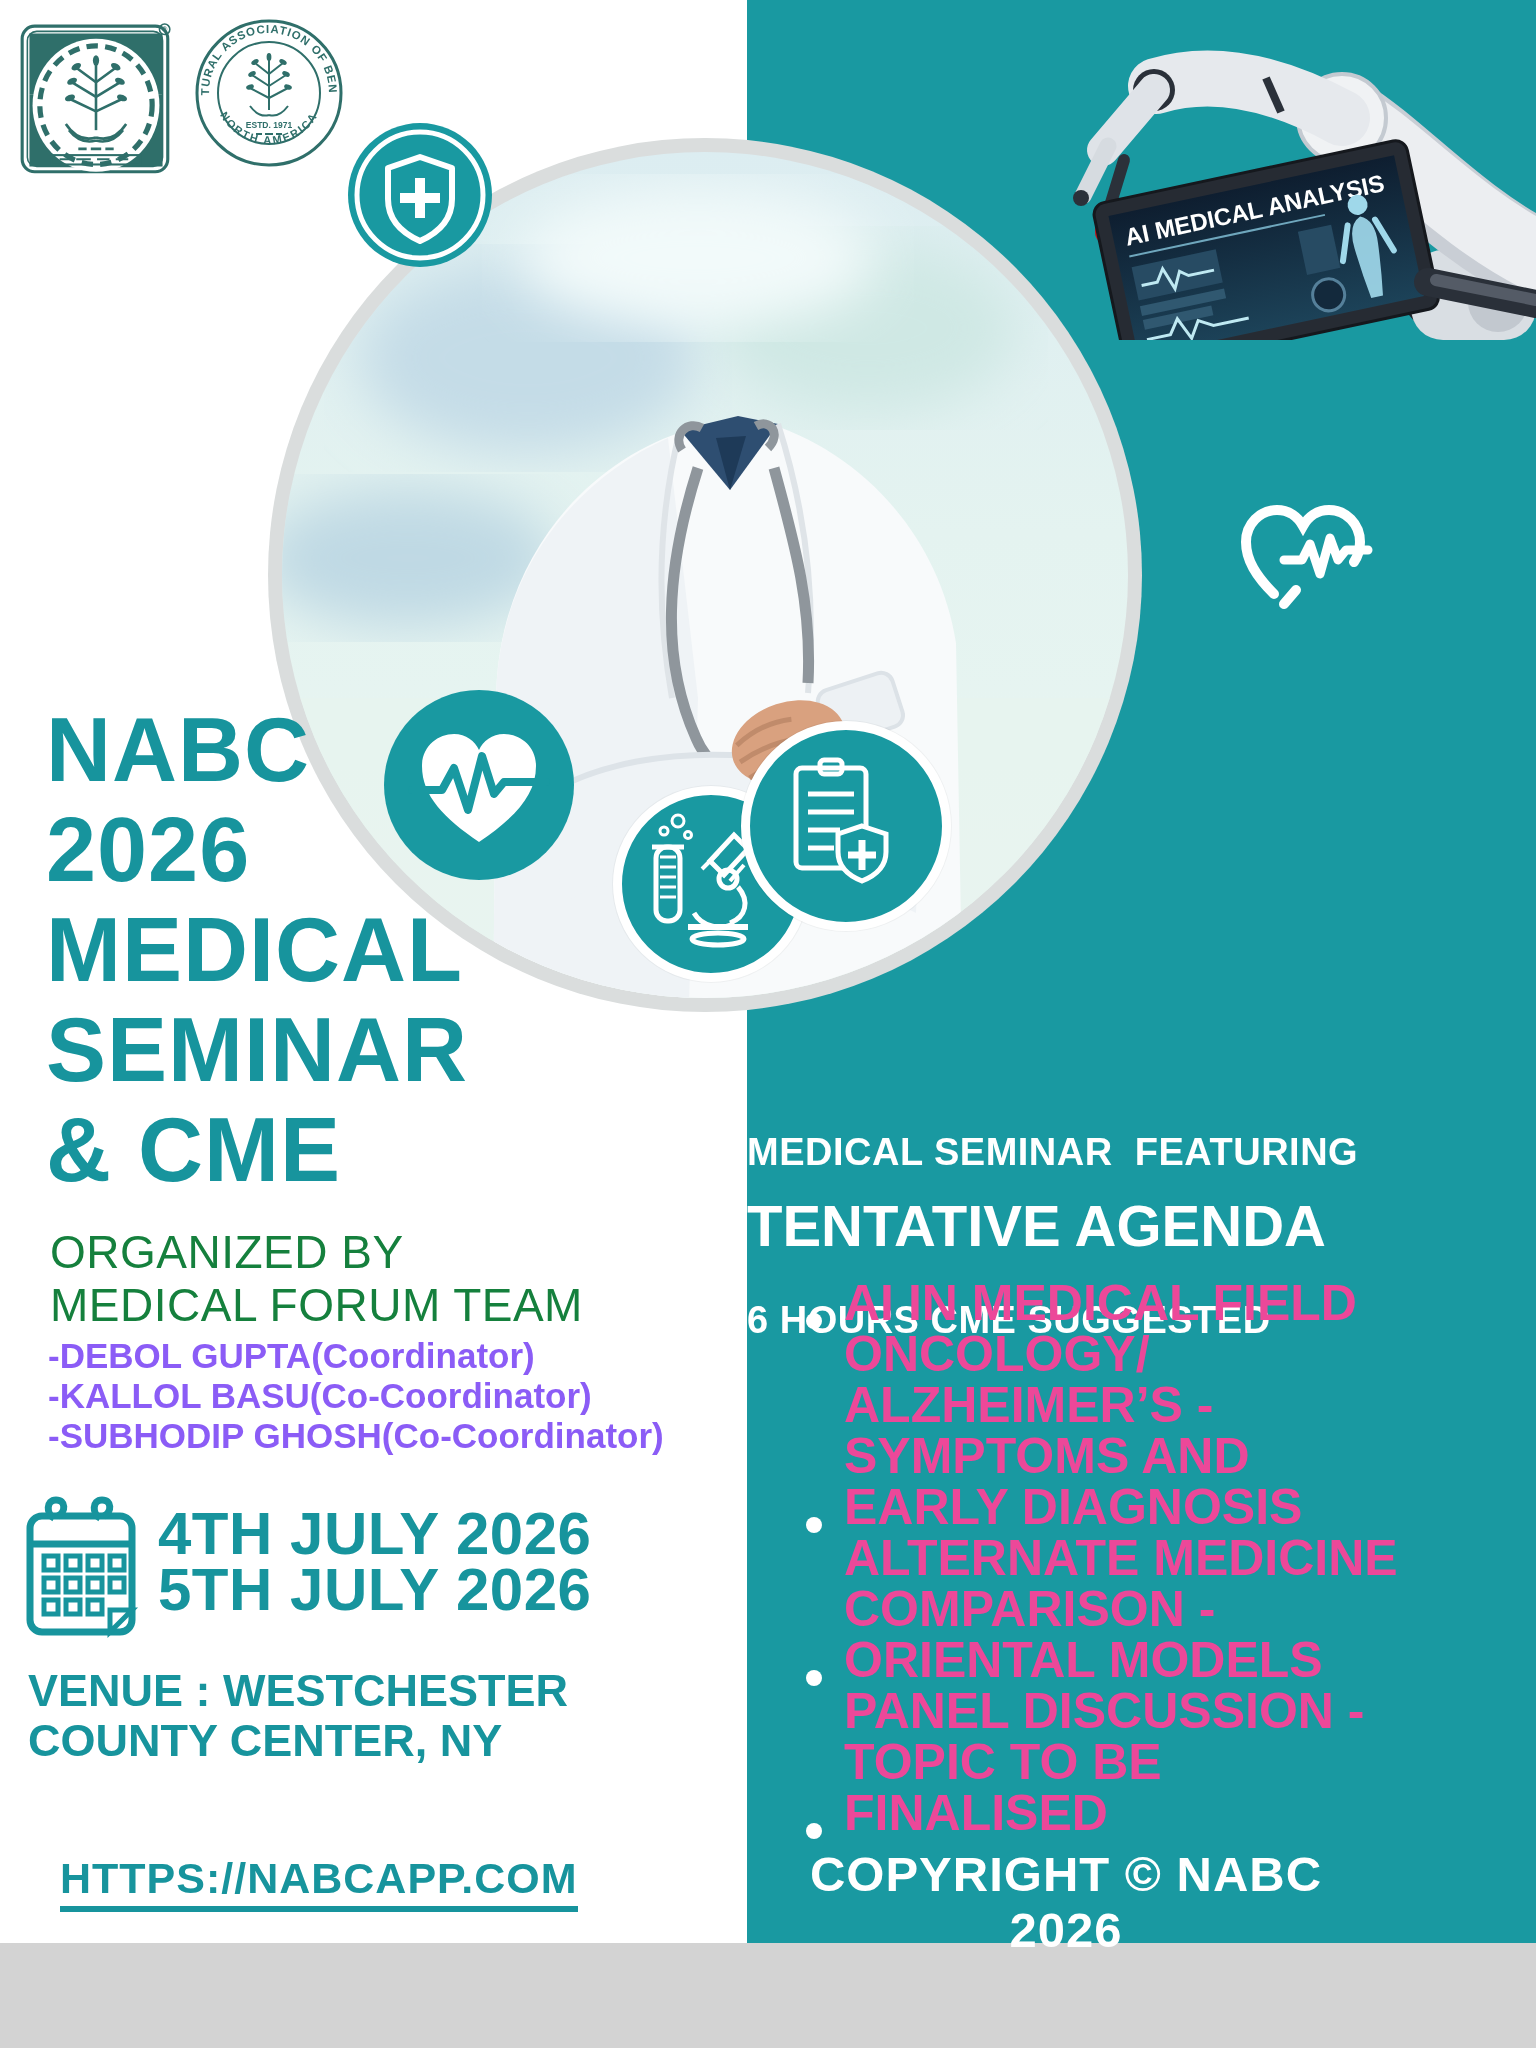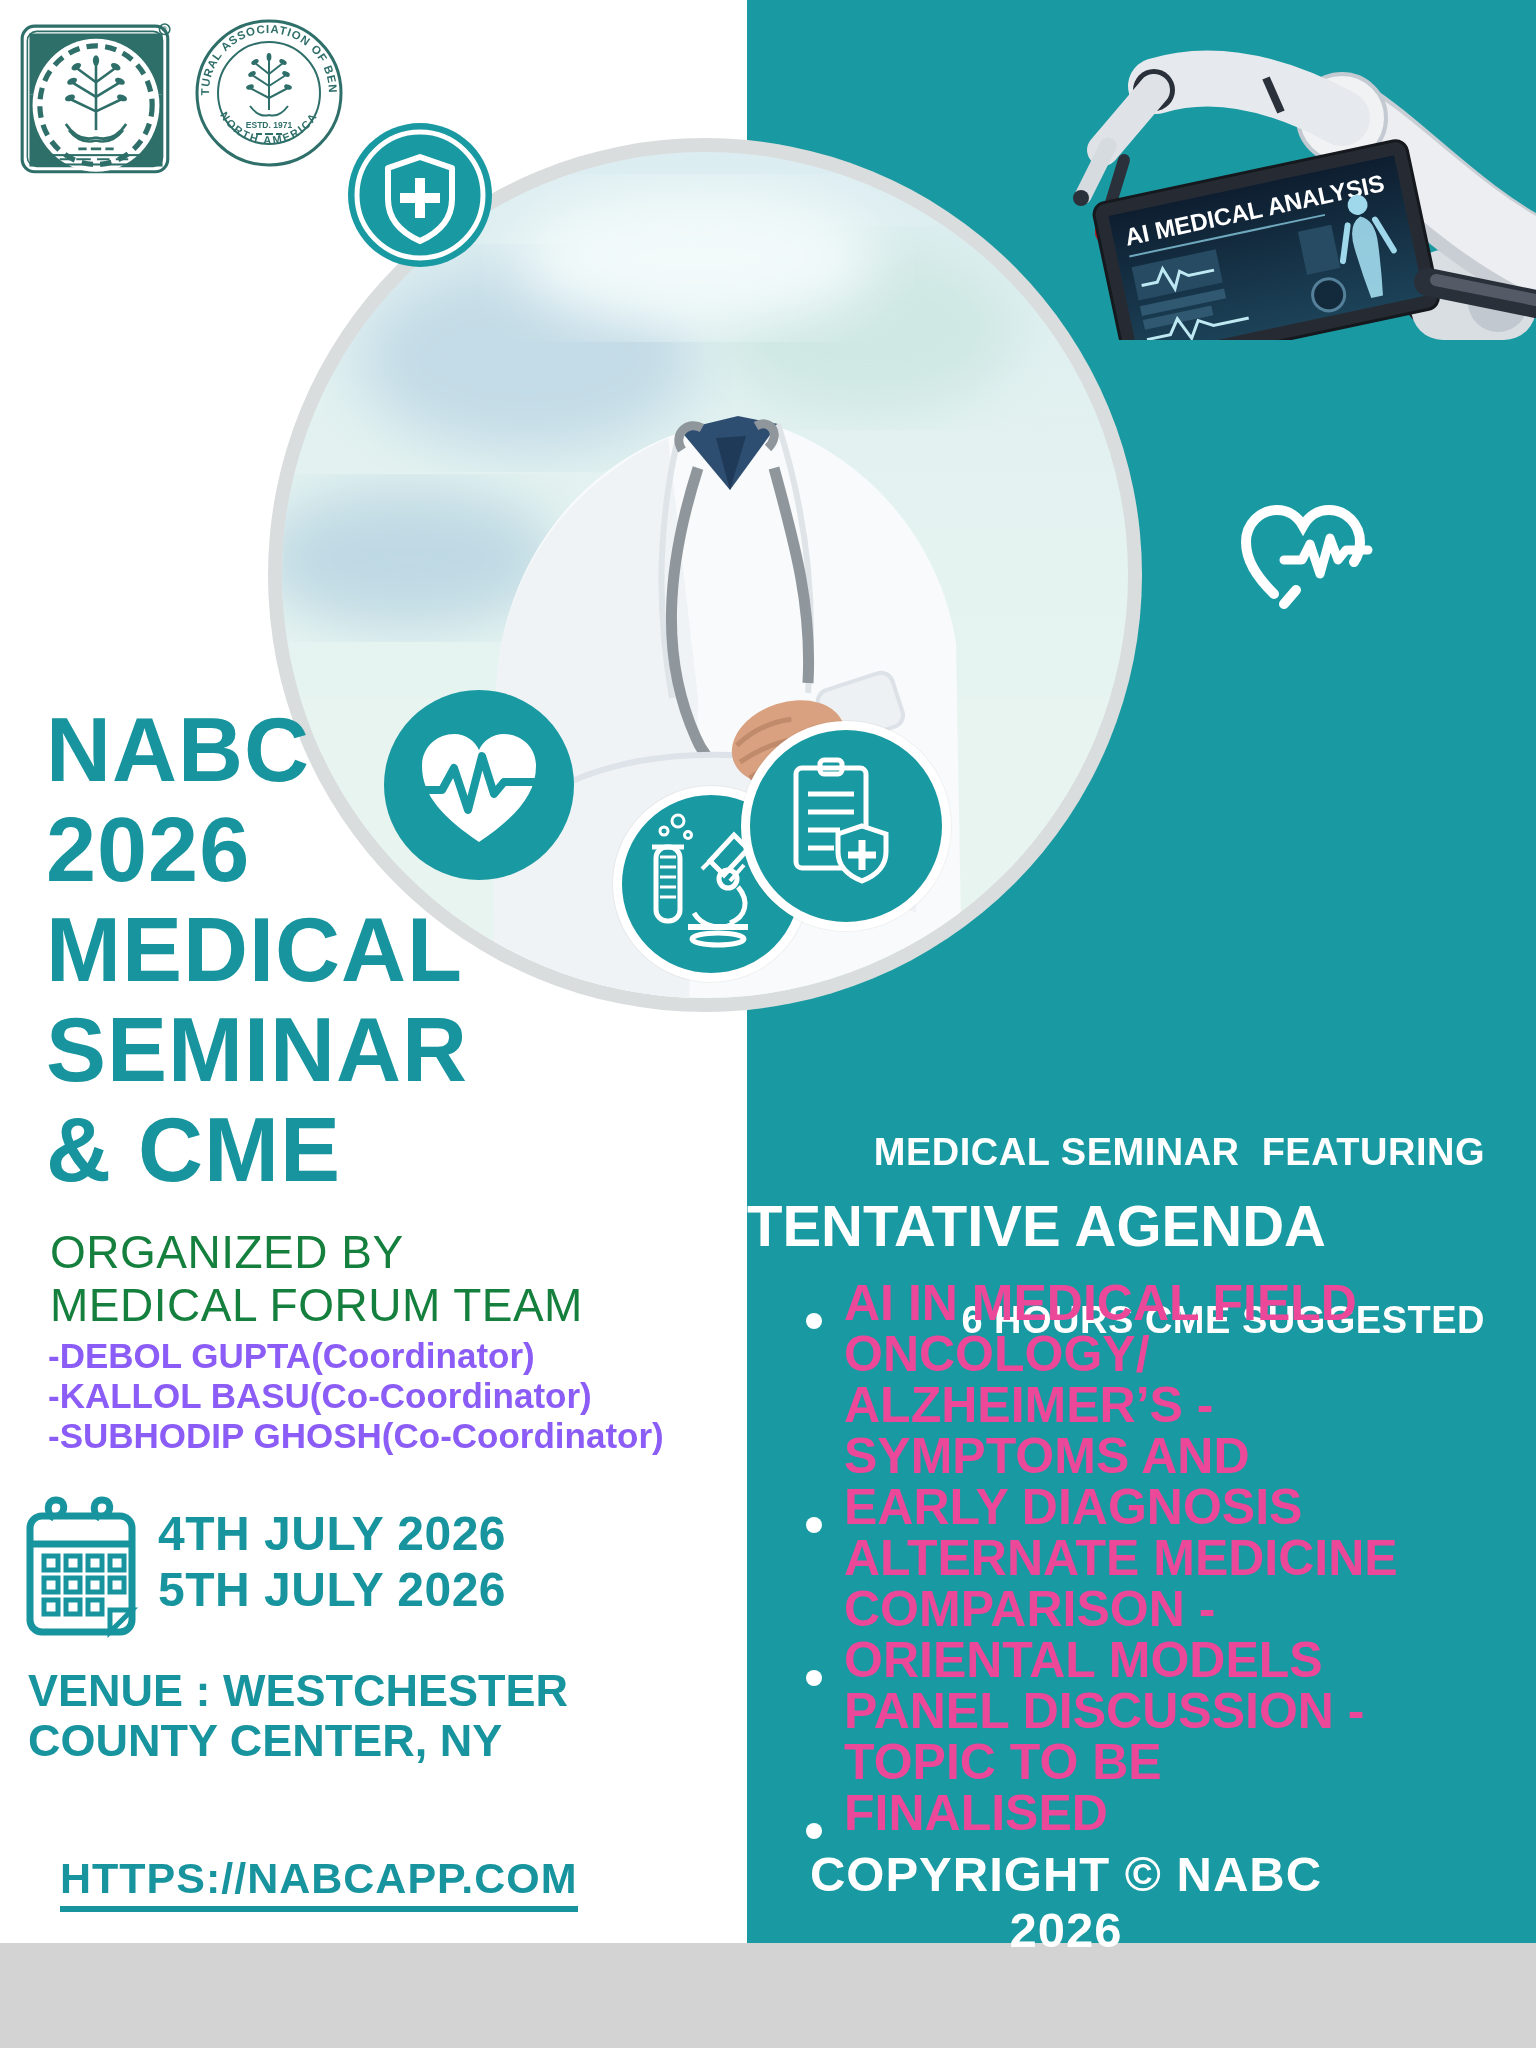--- a/index.html
+++ b/index.html
@@ -30,30 +30,30 @@
 
   
   .main-title{left:46px;top:700px;z-index:4;color:#17949D;font-weight:bold;
     font-size:90px;line-height:100px;letter-spacing:1px;}
   .organized{left:50px;top:1226px;z-index:4;color:#15803d;font-weight:normal;
     font-size:46px;line-height:53px;letter-spacing:.5px;}
   .coordinators{left:48px;top:1336px;z-index:4;color:#8b5cf6;font-weight:bold;
     font-size:35px;line-height:40px;}
   .calendar-box{left:24px;top:1488px;width:116px;height:152px;z-index:4;}
   .dates{left:158px;top:1506px;z-index:4;color:#17949D;font-weight:bold;
-    font-size:48px;line-height:56px;letter-spacing:.5px;text-align:center;}
+    font-size:60px;line-height:56px;letter-spacing:.5px;text-align:center;}
   .venue{left:28px;top:1666px;z-index:4;color:#17949D;font-weight:bold;
     font-size:45px;line-height:50px;white-space:pre-line;}
   .website{left:30px;top:1854px;z-index:4;margin-left:30px;}
   .website a{color:#17949D;font-weight:bold;font-size:43px;letter-spacing:1px;
     text-decoration:none;border-bottom:6px solid #17949D;padding-bottom:3px;display:inline-block;}
 
   
   .featuring{left:747px;top:1012px;width:738px;z-index:4;color:#ffffff;font-weight:bold;
-    font-size:38px;line-height:56px;text-align:right;white-space:pre;letter-spacing:.5px;}
+    font-size:38px;line-height:56px;text-align:left;white-space:pre;letter-spacing:.5px;}
   .agenda-heading{left:747px;top:1192px;width:879px;z-index:4;color:#ffffff;font-weight:bold;
     font-size:58px;text-align:left;letter-spacing:0px;}
   .agenda-list{left:806px;top:1278px;width:700px;z-index:4;}
   .agenda-item{display:flex;align-items:flex-end;color:#ec4899;font-weight:bold;
     font-size:50px;line-height:51px;letter-spacing:0;}
   .agenda-item .dot{flex:0 0 auto;width:16px;height:16px;border-radius:50%;background:#ffffff;
     margin:18px 22px 0 0;}
   .agenda-item .txt{white-space:pre-line;}
   .copyright{left:747px;top:1846px;width:638px;z-index:4;color:#ffffff;font-weight:bold;
     font-size:49px;text-align:center;letter-spacing:1px;}

